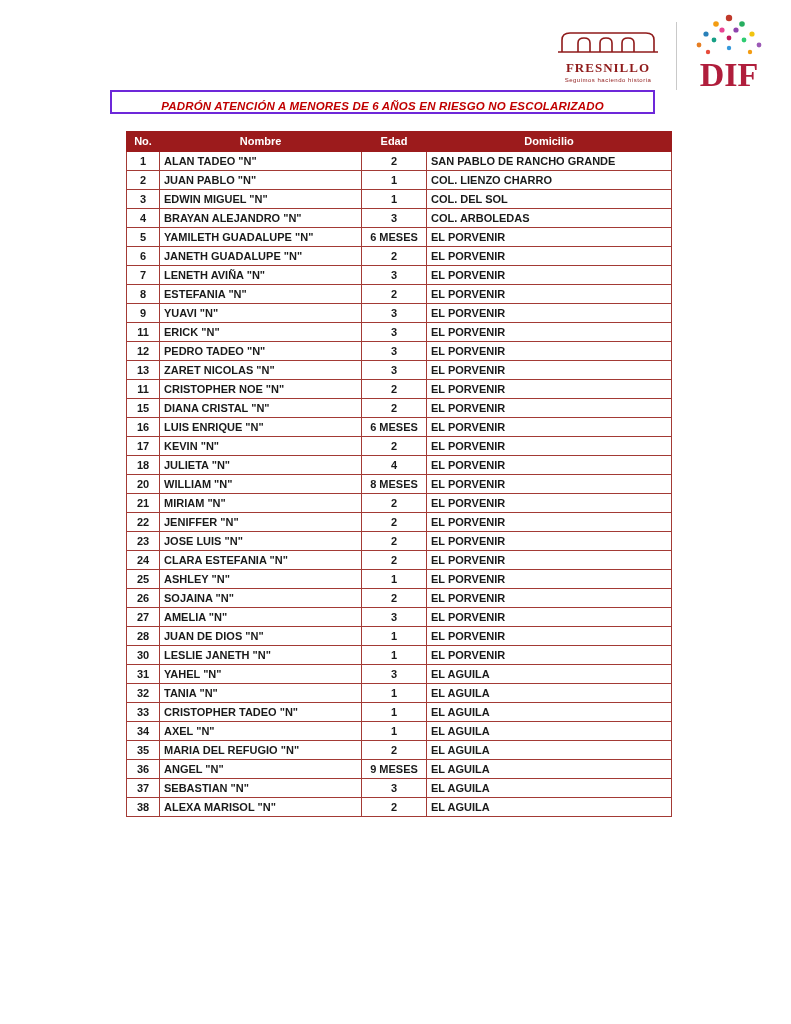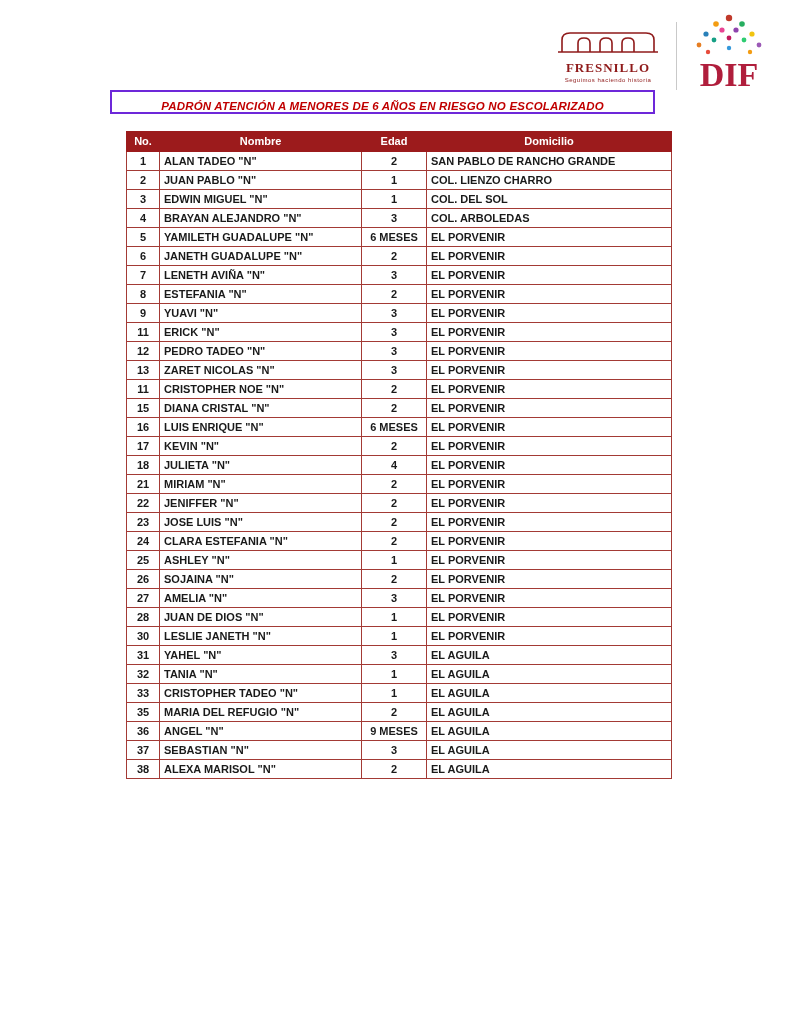--- a/index.html
+++ b/index.html
@@ -245,20 +245,26 @@
           <td>2</td>
           <td>EL PORVENIR</td>
         </tr>
         <tr>
           <td>18</td>
           <td>JULIETA "N"</td>
           <td>4</td>
           <td>EL PORVENIR</td>
         </tr>
         <tr>
+          <td>20</td>
+          <td>WILLIAM "N"</td>
+          <td>8 MESES</td>
+          <td>EL PORVENIR</td>
+        </tr>
+        <tr>
           <td>21</td>
           <td>MIRIAM "N"</td>
           <td>2</td>
           <td>EL PORVENIR</td>
         </tr>
         <tr>
           <td>22</td>
           <td>JENIFFER "N"</td>
           <td>2</td>
           <td>EL PORVENIR</td>
@@ -313,20 +319,26 @@
         </tr>
         <tr>
           <td>32</td>
           <td>TANIA "N"</td>
           <td>1</td>
           <td>EL AGUILA</td>
         </tr>
         <tr>
           <td>33</td>
           <td>CRISTOPHER TADEO "N"</td>
+          <td>1</td>
+          <td>EL AGUILA</td>
+        </tr>
+        <tr>
+          <td>34</td>
+          <td>AXEL "N"</td>
           <td>1</td>
           <td>EL AGUILA</td>
         </tr>
         <tr>
           <td>35</td>
           <td>MARIA DEL REFUGIO "N"</td>
           <td>2</td>
           <td>EL AGUILA</td>
         </tr>
         <tr>

